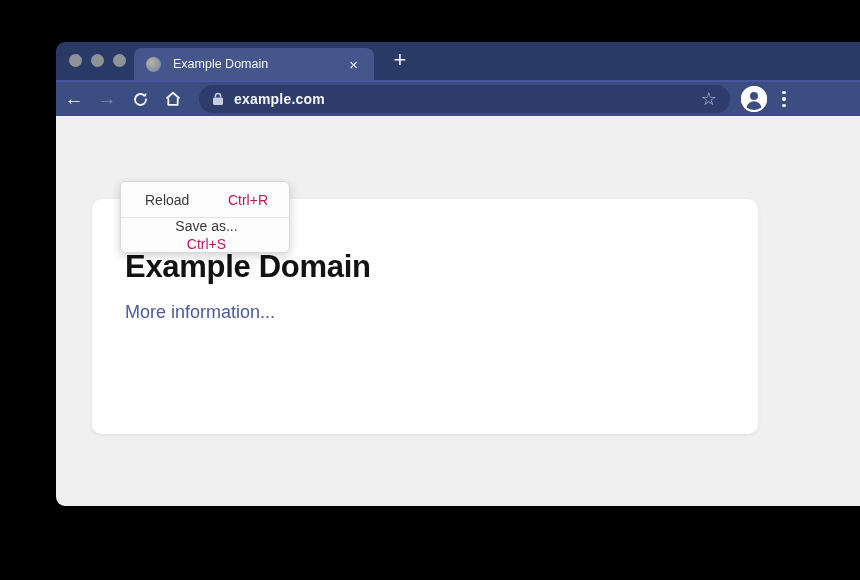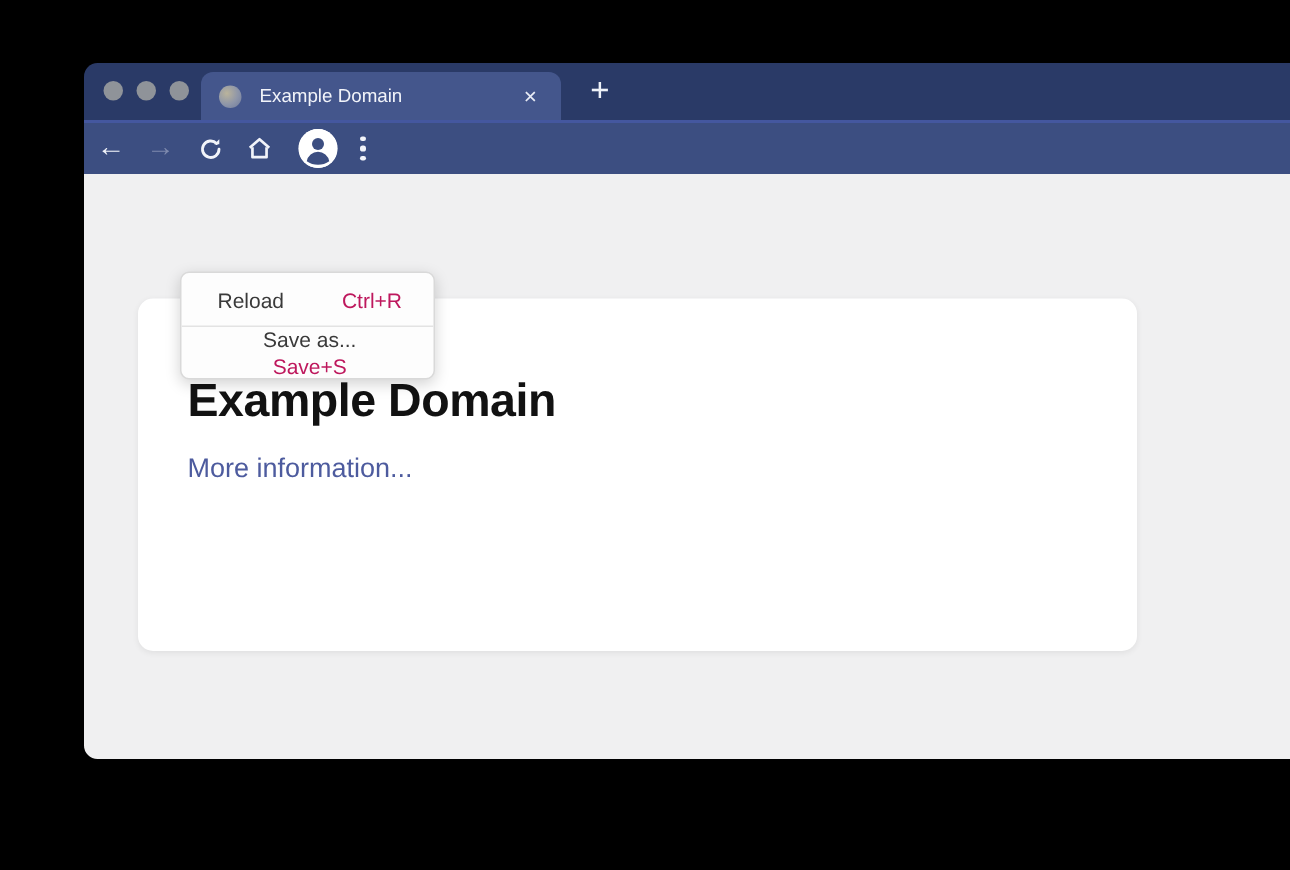--- a/index.html
+++ b/index.html
@@ -88,20 +88,30 @@
         </span>
       </div>
       <div class="navbtn">
         <span>
           <svg width="18" height="18" viewBox="0 0 18 18" fill="none">
             <path d="M2.5 8.5 9 2.8l6.5 5.7" stroke="#f2f4fa" stroke-width="1.8" stroke-linejoin="round"></path>
             <path d="M4.3 8.2v6.6h9.4V8.2" stroke="#f2f4fa" stroke-width="1.8" stroke-linejoin="round"></path>
           </svg>
         </span>
       </div>
+      <div class="addressbar">
+        <span class="lock">
+          <svg width="12" height="14" viewBox="0 0 12 14" fill="none">
+            <rect x="1" y="5.4" width="10" height="7.6" rx="1.4" fill="#c6cbdd"></rect>
+            <path d="M3.4 5.4V4a2.6 2.6 0 1 1 5.2 0v1.4" stroke="#c6cbdd" stroke-width="1.5"></path>
+          </svg>
+        </span>
+        <span class="url">example.com</span>
+        <span class="star">☆</span>
+      </div>
       <div class="avatar">
         <svg width="26" height="26" viewBox="0 0 26 26">
           <circle cx="13" cy="13" r="13" fill="#ffffff"></circle>
           <circle cx="13" cy="10" r="4" fill="#3c4e81"></circle>
           <path d="M5.5 21.5a7.6 7.6 0 0 1 15 0 13 13 0 0 1-15 0z" fill="#3c4e81"></path>
         </svg>
       </div>
       <div class="dots">
         <i></i>
           <i></i>
@@ -115,21 +125,21 @@
         <a class="morelink" href="#" id="more-link" style="color: rgb(77, 91, 158);">More information...</a>
       </div>
 
       <div class="ctxmenu">
         <div class="ctxitem">
           <span class="ctxlabel">Reload</span>
           <span class="ctxshortcut">Ctrl+R</span>
         </div>
         <div class="ctxitem">
           <span class="ctxlabel">Save as...</span>
-          <span class="ctxshortcut">Save+S</span>
+          <span class="ctxshortcut">Ctrl+S</span>
         </div>
       </div>
 
       <div class="scrollbar"></div>
     </div>
 
   </div>
 </div>
 
 </body></html>

